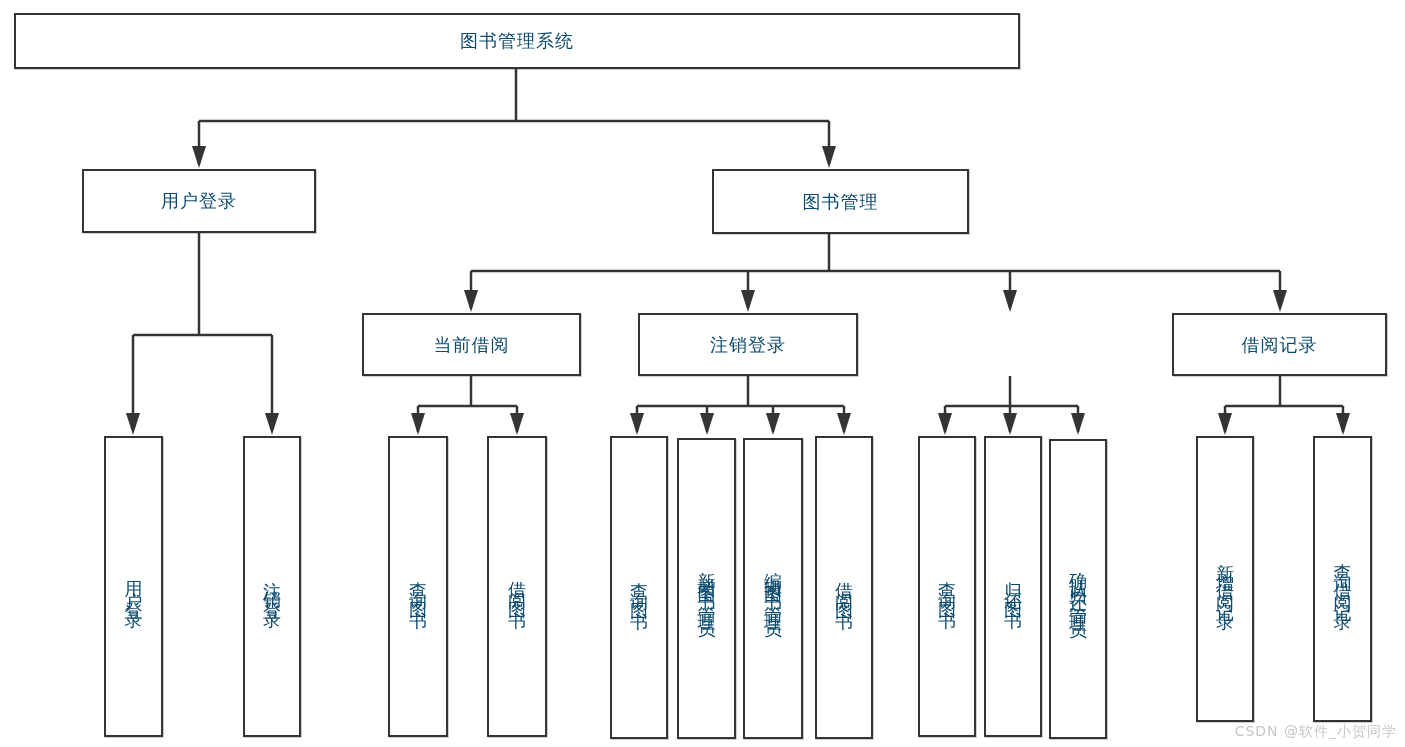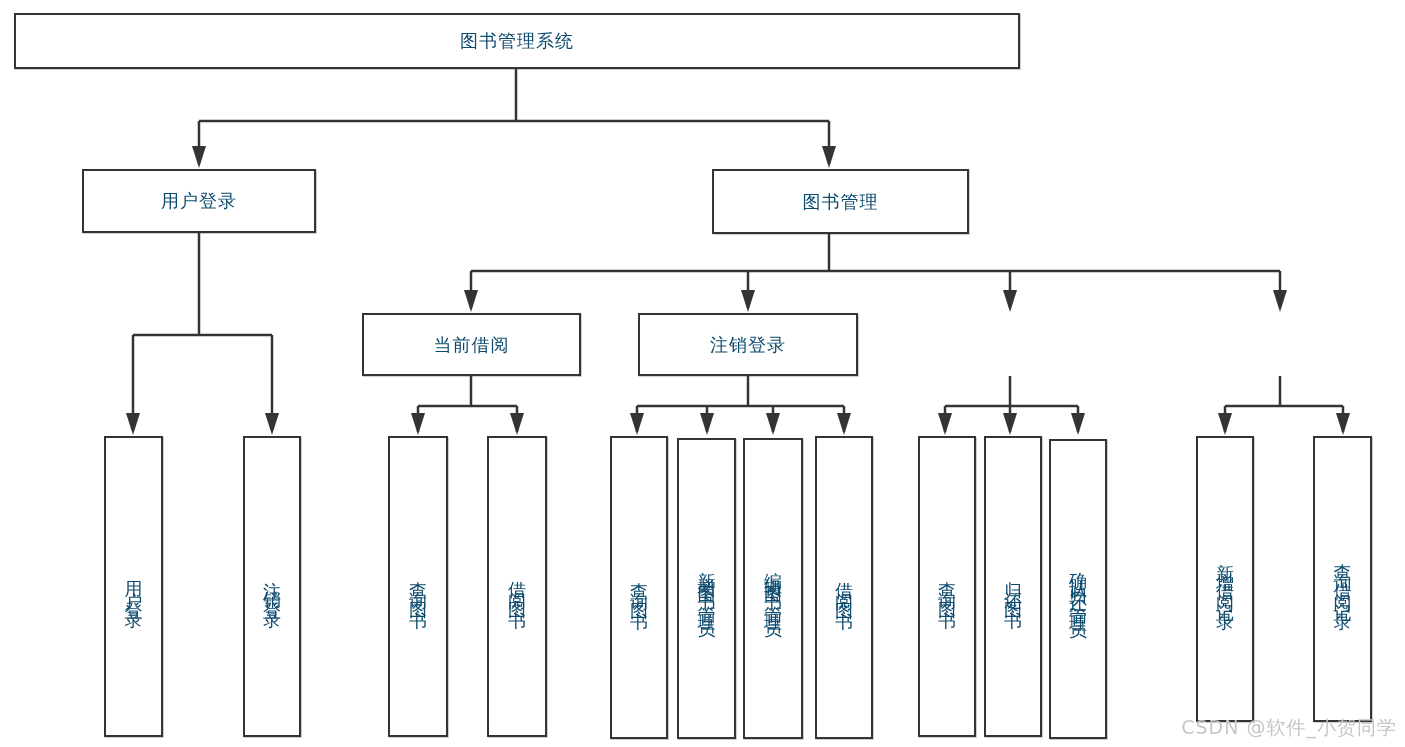--- a/index.html
+++ b/index.html
@@ -45,21 +45,21 @@
     line-height: 1;
     white-space: nowrap;
   }
   .node.v.long span {
     letter-spacing: 7px;
   }
   #watermark {
     position: absolute;
     right: 8px;
     bottom: 6px;
-    font-size: 19px;
+    font-size: 14px;
     color: #c6c6c6;
     letter-spacing: 1px;
     white-space: nowrap;
   }
 </style>
 </head>
 <body>
 
 <div id="canvas">
 
@@ -144,20 +144,23 @@
   <div class="node h" style="left:712px; top:169px; width:257px; height:65px">
     <span>图书管理</span>
   </div>
 
   <div class="node h" style="left:362px; top:313px; width:219px; height:63px">
     <span>当前借阅</span>
   </div>
   <div class="node h" style="left:638px; top:313px; width:220px; height:63px">
     <span>注销登录</span>
   </div>
+  <div class="node h" style="left:1172px; top:313px; width:215px; height:63px">
+    <span>借阅记录</span>
+  </div>
 
   <div class="node v" style="left:104px; top:436px; width:59px; height:301px">
     <span>用户登录</span>
   </div>
   <div class="node v" style="left:243px; top:436px; width:58px; height:301px">
     <span>注销登录</span>
   </div>
 
   <div class="node v" style="left:388px; top:436px; width:60px; height:301px">
     <span>查询图书</span>

